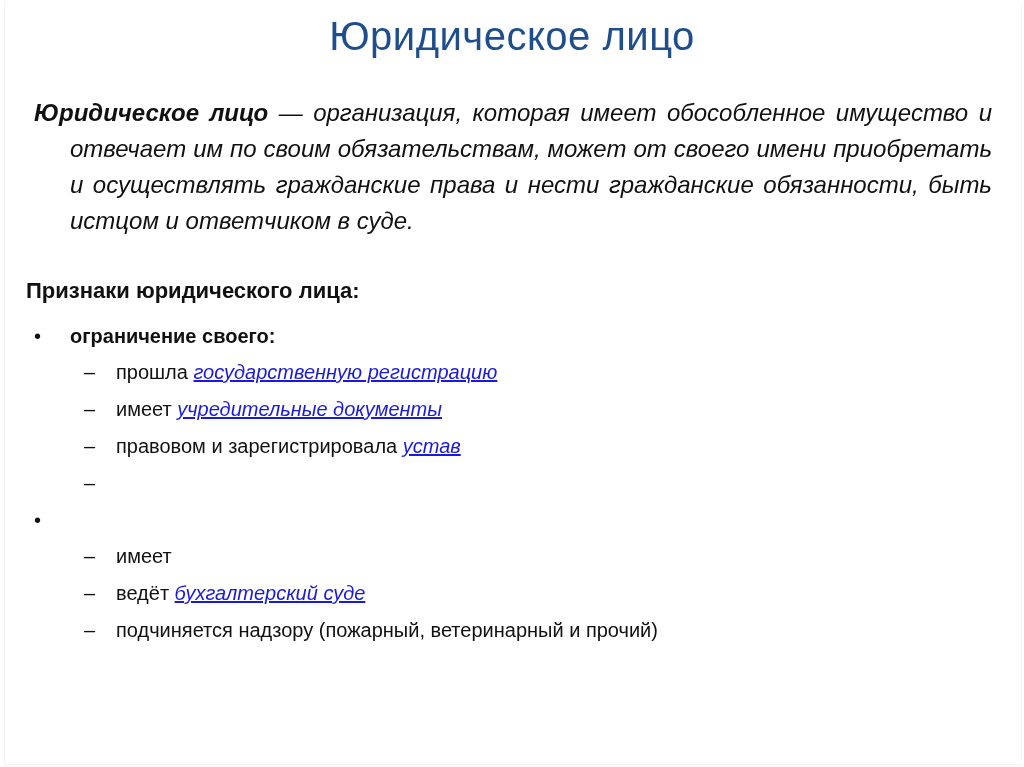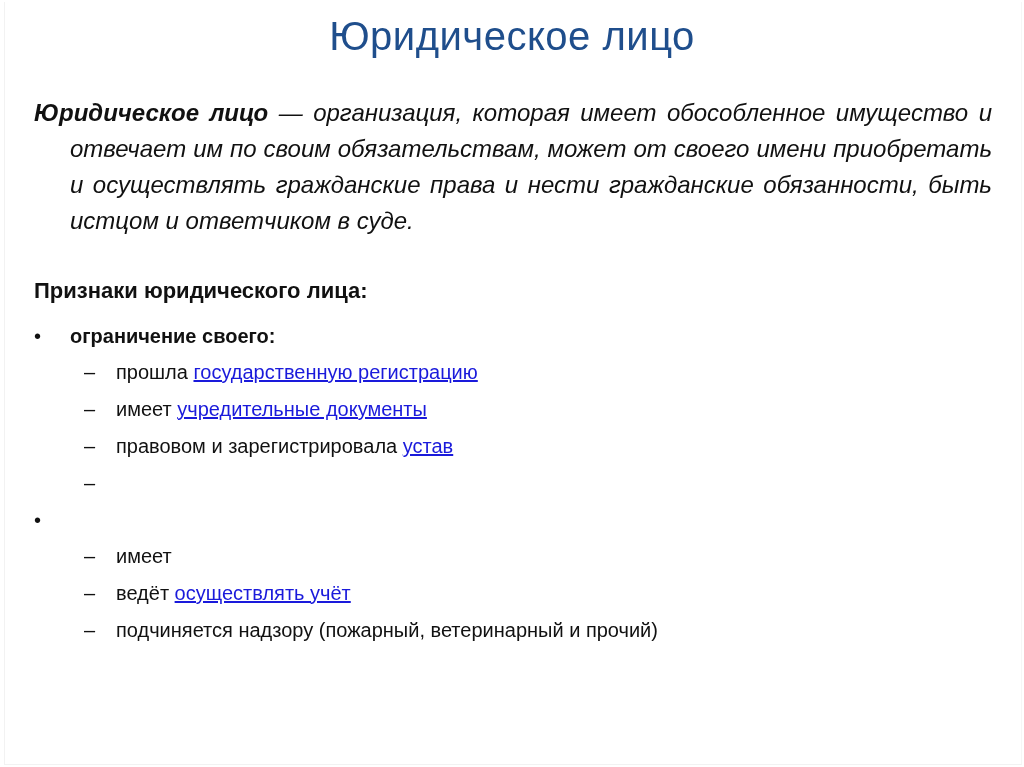--- a/index.html
+++ b/index.html
@@ -24,35 +24,35 @@
       position: absolute; left: 34px; top: 95px; width: 958px;
       font-size: 24px; line-height: 36px; text-align: justify;
       text-align-last: left;
       font-style: italic;
     }
     .definition .para {
       padding-left: 36px; text-indent: -36px;
     }
     .definition b { font-weight: bold; }
     .features-heading {
-      position: absolute; left: 34px; top: 278px;
+      position: absolute; left: 26px; top: 278px;
       font-size: 22px; font-weight: bold;
     }
     .list { position: absolute; left: 34px; top: 318px; width: 900px; }
     .bullet-row {
       height: 36px; display: flex; align-items: center;
       font-size: 20px; font-weight: bold;
     }
     .bullet-dot { width: 36px; font-size: 20px; font-weight: normal; }
     .sub-row {
       height: 37px; display: flex; align-items: center;
       font-size: 20px; padding-left: 50px;
     }
     .dash { width: 32px; }
-    a.link { color: #1a1adb; text-decoration: underline; }
+    a.link { color: #1a1adb; text-decoration: underline; font-style: italic; }
   </style>
 </head>
 <body>
 
 <div class="slide"></div>
 
 <div class="title">Юридическое лицо</div>
 
 <div class="definition">
   <div class="para">
@@ -86,19 +86,19 @@
 
   <div class="bullet-row">
     <span class="bullet-dot">•</span>
   </div>
   <div class="sub-row">
     <span class="dash">–</span>
     <span>имеет </span>&nbsp;
   </div>
   <div class="sub-row">
     <span class="dash">–</span>
-    <span>ведёт </span>&nbsp;<a class="link">осуществлять учёт</a>
+    <span>ведёт </span>&nbsp;<a class="link">бухгалтерский суде</a>
   </div>
   <div class="sub-row">
     <span class="dash">–</span>
     <span>подчиняется надзору (пожарный, ветеринарный и прочий)</span>
   </div>
 </div>
 
 </body></html>

